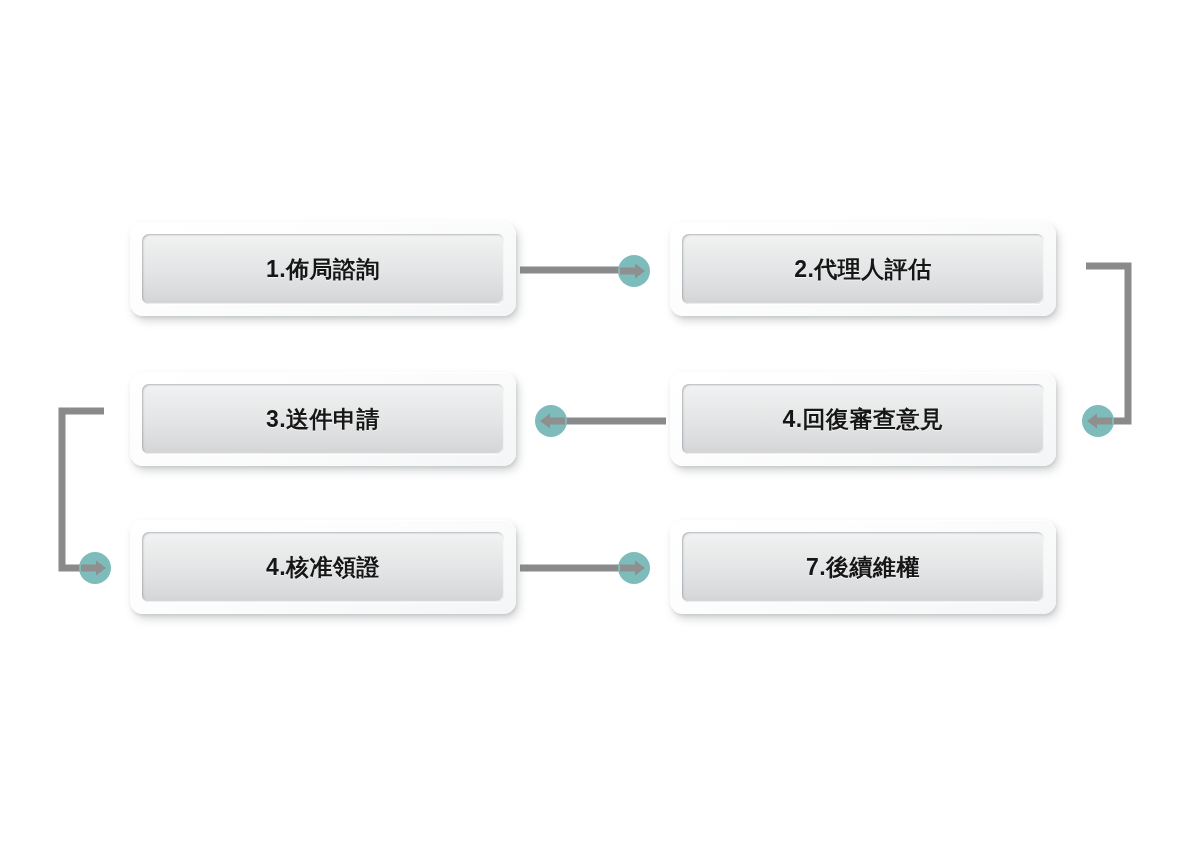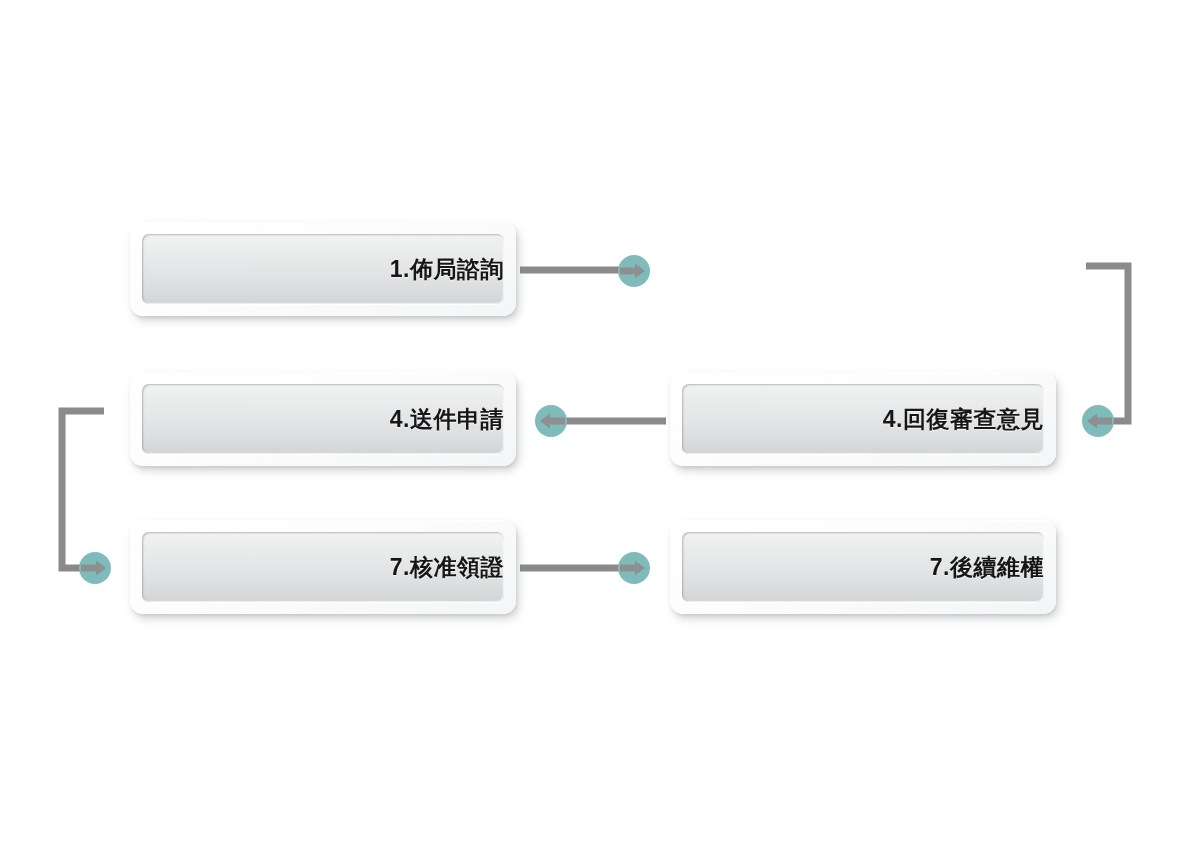--- a/index.html
+++ b/index.html
@@ -58,21 +58,21 @@
         #eceded 18%,
         #e3e4e5 55%,
         #d8d9da 88%,
         #d2d3d4 100%);
     box-shadow:
       inset 1px 1px 2px rgba(130,135,140,0.55),
       inset -1px -1px 1px rgba(255,255,255,0.75),
       0 1px 0 rgba(255,255,255,0.85);
     display: flex;
     align-items: center;
-    justify-content: flex-end;
+    justify-content: center;
     box-sizing: border-box;
   }
 
   .step-label {
     font-size: 23px;
     font-weight: bold;
     color: #161616;
     letter-spacing: 0.5px;
     line-height: 1;
     white-space: nowrap;
@@ -129,36 +129,41 @@
       <path d="M 520 568 L 646 568"></path>
     </g>
   </svg>
 
   <div class="step-box col-left row-1">
     <div class="step-inner">
       <span class="step-label">1.佈局諮詢</span>
     </div>
   </div>
 
+  <div class="step-box col-right row-1">
+    <div class="step-inner">
+      <span class="step-label">2.代理人評估</span>
+    </div>
+  </div>
 
   <div class="step-box col-right row-2">
     <div class="step-inner">
       <span class="step-label">4.回復審查意見</span>
     </div>
   </div>
 
   <div class="step-box col-left row-2">
     <div class="step-inner">
-      <span class="step-label">4.送件申請</span>
+      <span class="step-label">3.送件申請</span>
     </div>
   </div>
 
   <div class="step-box col-left row-3">
     <div class="step-inner">
-      <span class="step-label">7.核准領證</span>
+      <span class="step-label">4.核准領證</span>
     </div>
   </div>
 
   <div class="step-box col-right row-3">
     <div class="step-inner">
       <span class="step-label">7.後續維權</span>
     </div>
   </div>
 
   <div class="arrow-node" style="left:618px; top:255px;">

